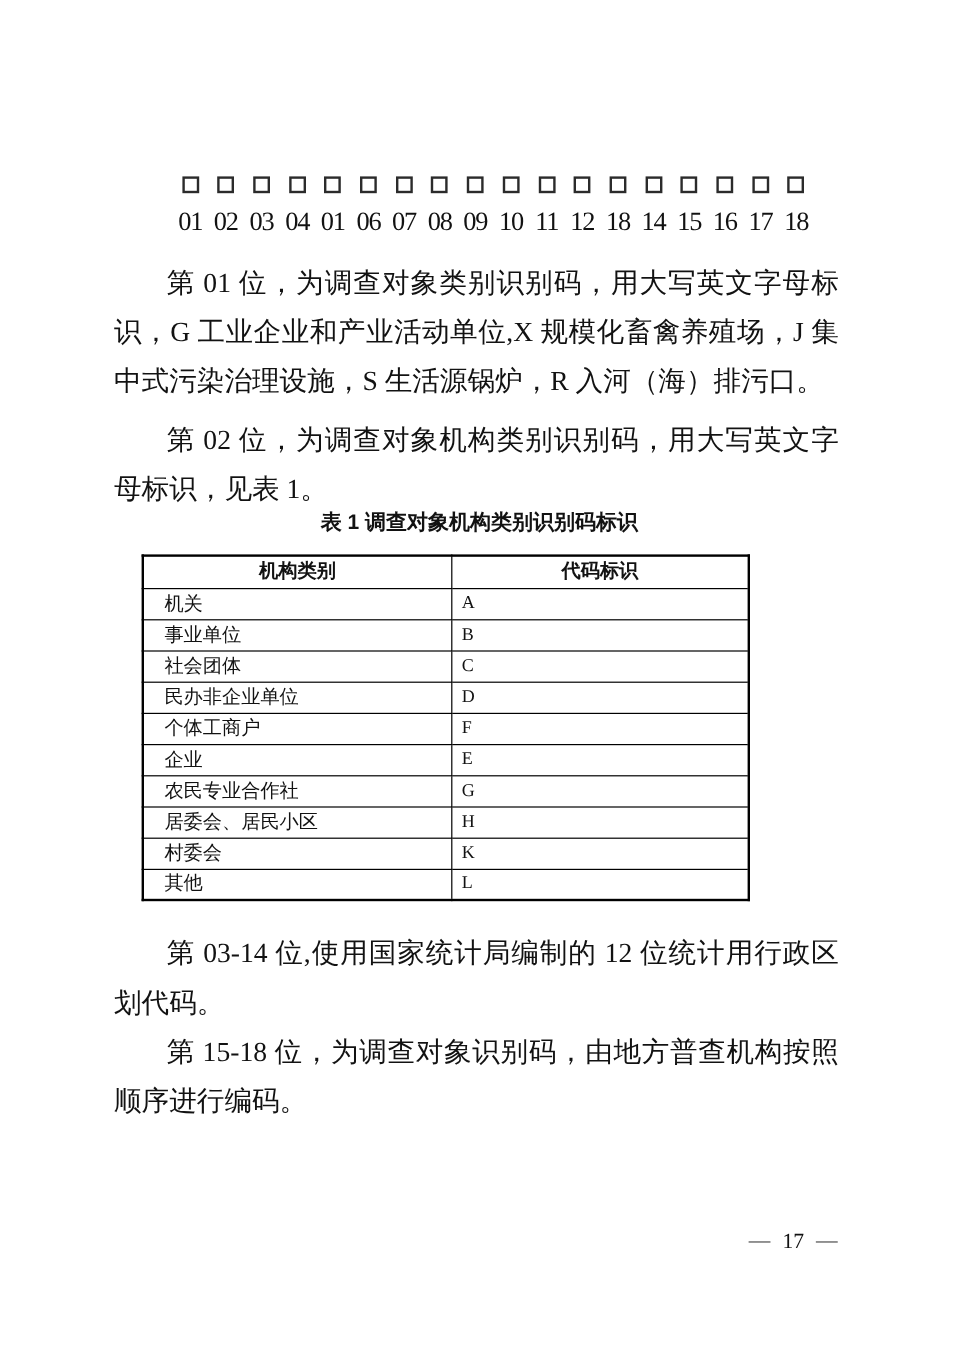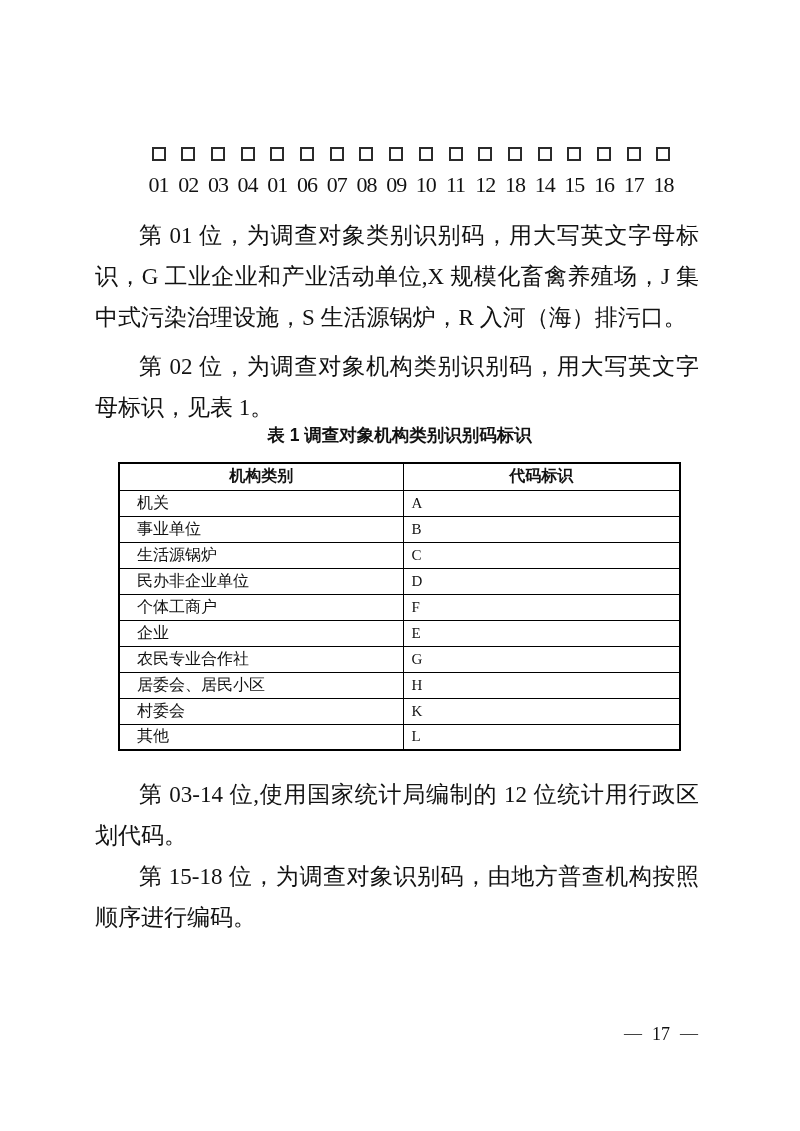--- a/index.html
+++ b/index.html
@@ -72,21 +72,21 @@
     text-align: center;
     font-family: "Liberation Sans", "DejaVu Sans", sans-serif;
     font-weight: bold;
     font-size: 17.5px;
     line-height: 24px;
   }
   .code-table {
     position: absolute;
     top: 443px;
     left: 118px;
-    width: 563px;
+    width: 507px;
     border-collapse: collapse;
     border: 2px solid #000000;
   }
   .code-table th {
     border: 1px solid #000000;
     font-family: "Liberation Sans", "DejaVu Sans", sans-serif;
     font-weight: bold;
     font-size: 16px;
     height: 27px;
     text-align: center;
@@ -222,21 +222,21 @@
     <tbody id="tableBody">
         <tr>
           <td class="category-cell">机关</td>
           <td class="code-cell">A</td>
         </tr>
         <tr>
           <td class="category-cell">事业单位</td>
           <td class="code-cell">B</td>
         </tr>
         <tr>
-          <td class="category-cell">生活源锅炉</td>
+          <td class="category-cell">社会团体</td>
           <td class="code-cell">C</td>
         </tr>
         <tr>
           <td class="category-cell">民办非企业单位</td>
           <td class="code-cell">D</td>
         </tr>
         <tr>
           <td class="category-cell">个体工商户</td>
           <td class="code-cell">F</td>
         </tr>

